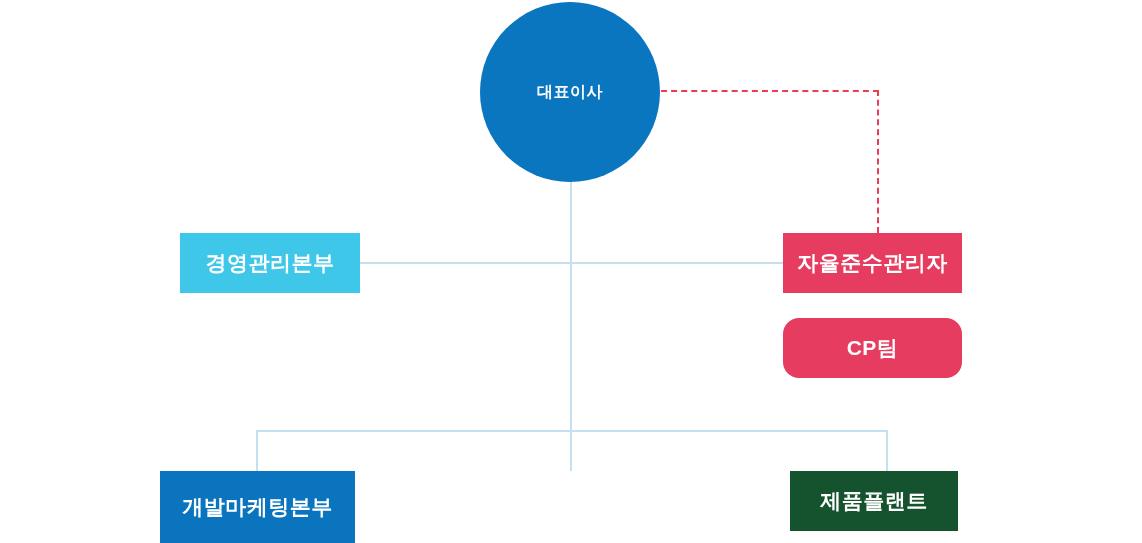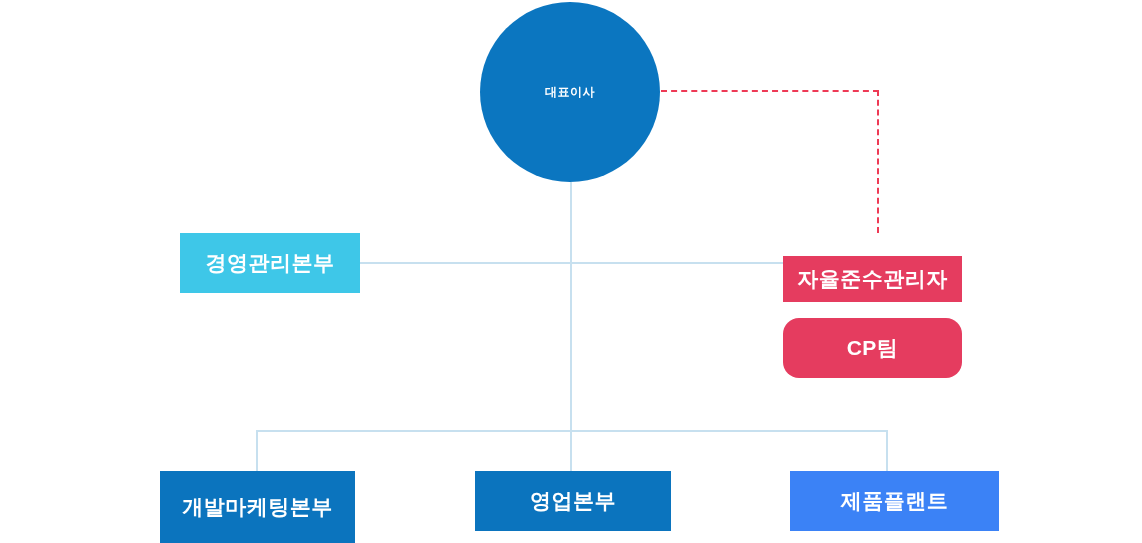--- a/index.html
+++ b/index.html
@@ -26,36 +26,35 @@
     letter-spacing: 0.5px;
     box-sizing: border-box;
   }
   .node-circle {
     left: 480px;
     top: 2px;
     width: 180px;
     height: 180px;
     border-radius: 50%;
     background: #0b76c0;
-    font-size: 12px;
+    font-size: 16px;
   }
   .node-management {
     left: 180px;
     top: 233px;
     width: 180px;
     height: 60px;
     background: #3ec7e8;
   }
   .node-compliance {
     left: 783px;
     top: 233px;
     width: 179px;
-    height: 46px;
+    height: 60px;
     background: #e53c5f;
-    margin-top: 23px;
   }
   .node-cpteam {
     left: 783px;
     top: 318px;
     width: 179px;
     height: 60px;
     background: #e53c5f;
     border-radius: 16px;
   }
   .node-devmarketing {
@@ -68,23 +67,23 @@
   .node-sales {
     left: 475px;
     top: 471px;
     width: 196px;
     height: 60px;
     background: #0b74be;
   }
   .node-productplant {
     left: 790px;
     top: 471px;
-    width: 209px;
+    width: 168px;
     height: 60px;
-    background: #3b82f6;
+    background: #14532d;
   }
   .line {
     position: absolute;
     background: #c7e0ef;
   }
   .line-center-v {
     left: 570px;
     top: 182px;
     width: 2px;
     height: 289px;
@@ -153,20 +152,17 @@
   <div class="node node-compliance">
     <span>자율준수관리자</span>
   </div>
   <div class="node node-cpteam">
     <span>CP팀</span>
   </div>
 
   <div class="node node-devmarketing">
     <span>개발마케팅본부</span>
   </div>
-  <div class="node node-sales">
-    <span>영업본부</span>
-  </div>
   <div class="node node-productplant">
     <span>제품플랜트</span>
   </div>
 
 </div>
 
 </body></html>

